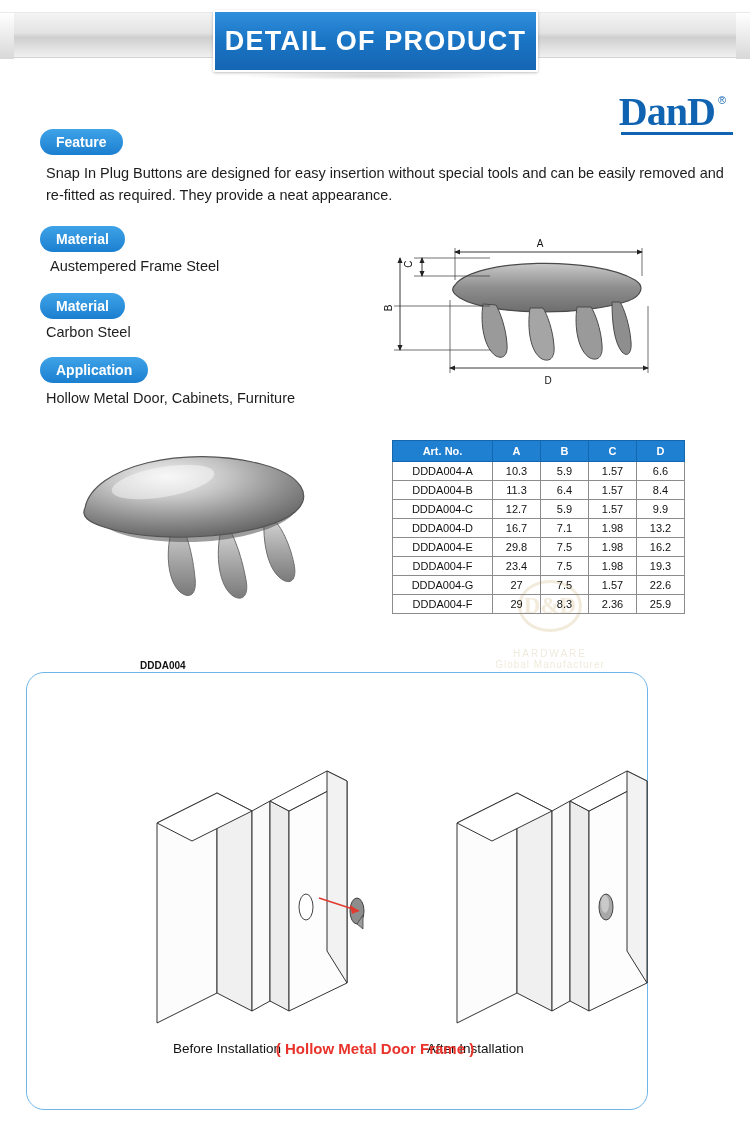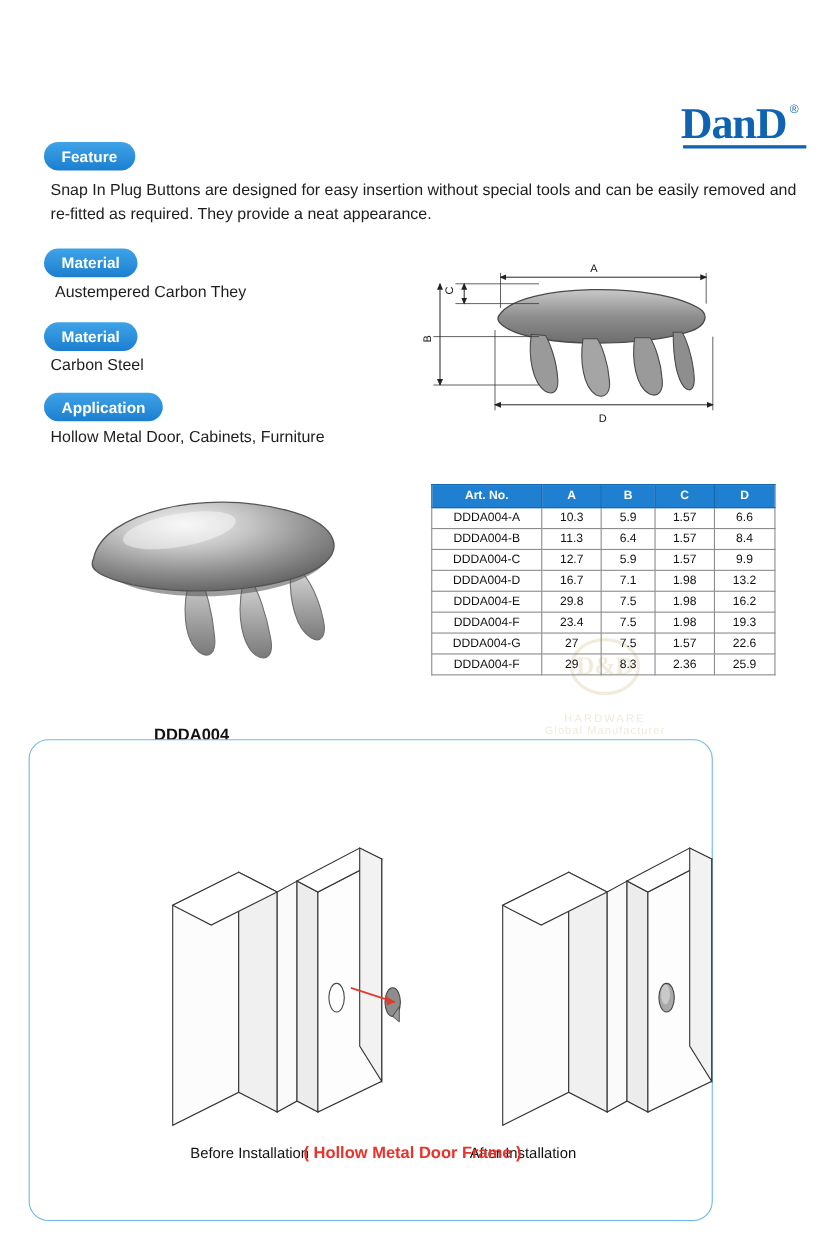--- a/index.html
+++ b/index.html
@@ -74,39 +74,39 @@
     position: absolute; color: #1d1d1d; font-size: 14.5px; line-height: 1.5;
   }
 
   
   .drawing { position: absolute; top: 228px; left: 380px; width: 330px; height: 180px; }
 
   
   .photo { position: absolute; top: 430px; left: 45px; width: 300px; height: 220px; }
   .photo-caption {
     position: absolute; top: 660px; left: 140px;
-    font-size: 15px; font-weight: bold; color: #111;
+    font-size: 10px; font-weight: bold; color: #111;
   }
 
   
   .spec-table {
     position: absolute; top: 440px; left: 392px;
     border-collapse: collapse;
     font-size: 11px;
     background: rgba(255,255,255,0.0);
   }
   .spec-table th {
     background: #1f7fd0; color: #fff; font-weight: bold;
     border: 1px solid #1567ad;
     padding: 4px 0;
     text-align: center;
   }
   .spec-table td {
     border: 1px solid #8c8c8c;
-    padding: 3px 16px;
+    padding: 3px 0;
     text-align: center;
     color: #111;
   }
   .spec-table td.art { width: 100px; text-align: center; }
   .spec-table td.num { width: 48px; }
   .spec-table th.art { width: 100px; }
   .spec-table th.num { width: 48px; }
 
   
   .watermark {
@@ -138,34 +138,41 @@
     position: absolute; top: 1040px; left: 0; width: 750px;
     text-align: center;
     color: #e8322a; font-size: 15px; font-weight: bold;
   }
 </style>
 </head>
 <body>
 
 <div class="page">
 
+  <div class="banner-wrap">
+    <div class="banner-ribbon"></div>
+    <div class="banner-shadow"></div>
+    <div class="banner-center">
+      <span class="title">DETAIL OF PRODUCT</span>
+    </div>
+  </div>
 
   <div class="logo">
     <div style="position:relative;">
       <span class="logo-text">D</span><span class="logo-text mid">an</span><span class="logo-text">D</span>
       <div class="logo-underline"></div>
     </div>
     <span class="logo-r">®</span>
   </div>
 
   <div class="label-badge" style="top:129px; left:40px;">Feature</div>
   <div class="para" style="top:163px; left:46px; width:680px;">Snap In Plug Buttons are designed for easy insertion without special tools and can be easily removed and re-fitted as required. They provide a neat appearance.</div>
 
   <div class="label-badge" style="top:226px; left:40px;">Material</div>
-  <div class="para" style="top:256px; left:50px; width:320px;">Austempered Carbon They</div>
+  <div class="para" style="top:256px; left:50px; width:320px;">Austempered Frame Steel</div>
 
   <div class="label-badge" style="top:293px; left:40px;">Material</div>
   <div class="para" style="top:322px; left:46px; width:320px;">Carbon Steel</div>
 
   <div class="label-badge" style="top:357px; left:40px;">Application</div>
   <div class="para" style="top:388px; left:46px; width:340px;">Hollow Metal Door, Cabinets, Furniture</div>
 
   <div class="drawing">
     <svg width="330" height="180" viewBox="0 0 330 180">
       <defs>

